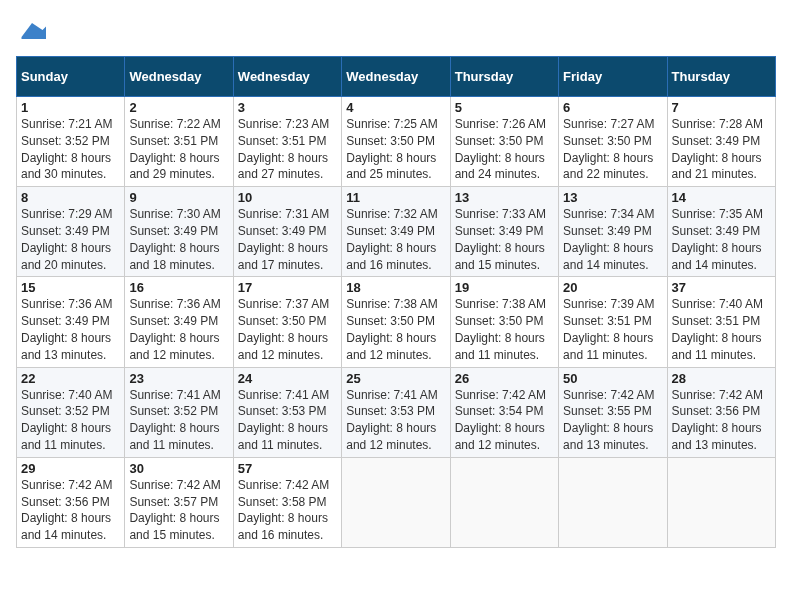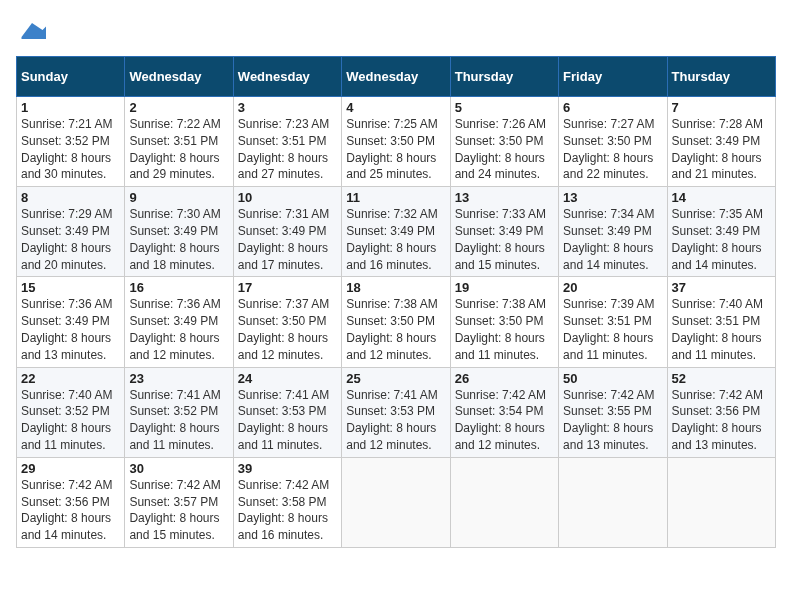--- a/index.html
+++ b/index.html
@@ -345,21 +345,21 @@
         </td>
           <td>
           <span class="day-number">50</span>
           <div class="day-info">
             Sunrise: 7:42 AM<br>
             Sunset: 3:55 PM<br>
             Daylight: 8 hours and 13 minutes.
           </div>
         </td>
           <td>
-          <span class="day-number">52</span>
+          <span class="day-number">28</span>
           <div class="day-info">
             Sunrise: 7:42 AM<br>
             Sunset: 3:56 PM<br>
             Daylight: 8 hours and 13 minutes.
           </div>
         </td>
         </tr>
         <tr>
           <td>
           <span class="day-number">29</span>
@@ -371,21 +371,21 @@
         </td>
           <td>
           <span class="day-number">30</span>
           <div class="day-info">
             Sunrise: 7:42 AM<br>
             Sunset: 3:57 PM<br>
             Daylight: 8 hours and 15 minutes.
           </div>
         </td>
           <td>
-          <span class="day-number">39</span>
+          <span class="day-number">57</span>
           <div class="day-info">
             Sunrise: 7:42 AM<br>
             Sunset: 3:58 PM<br>
             Daylight: 8 hours and 16 minutes.
           </div>
         </td>
           <td class="empty-cell"></td>
           <td class="empty-cell"></td>
           <td class="empty-cell"></td>
           <td class="empty-cell"></td>

